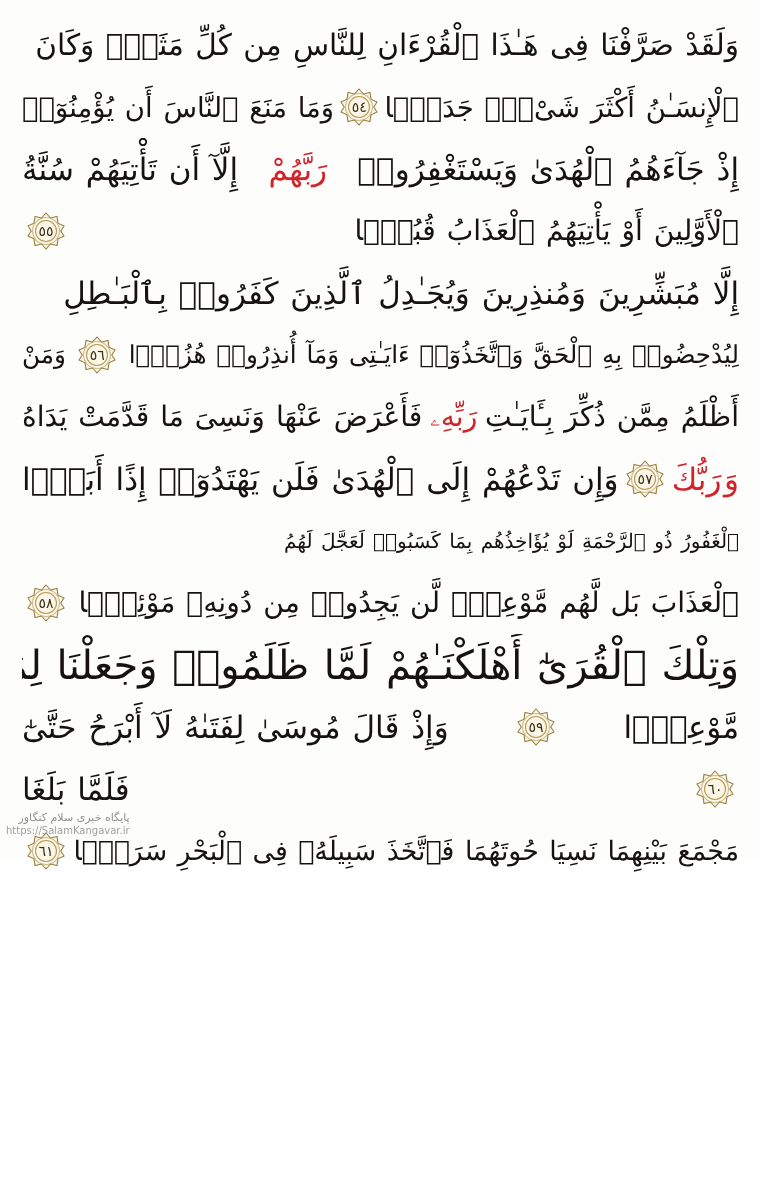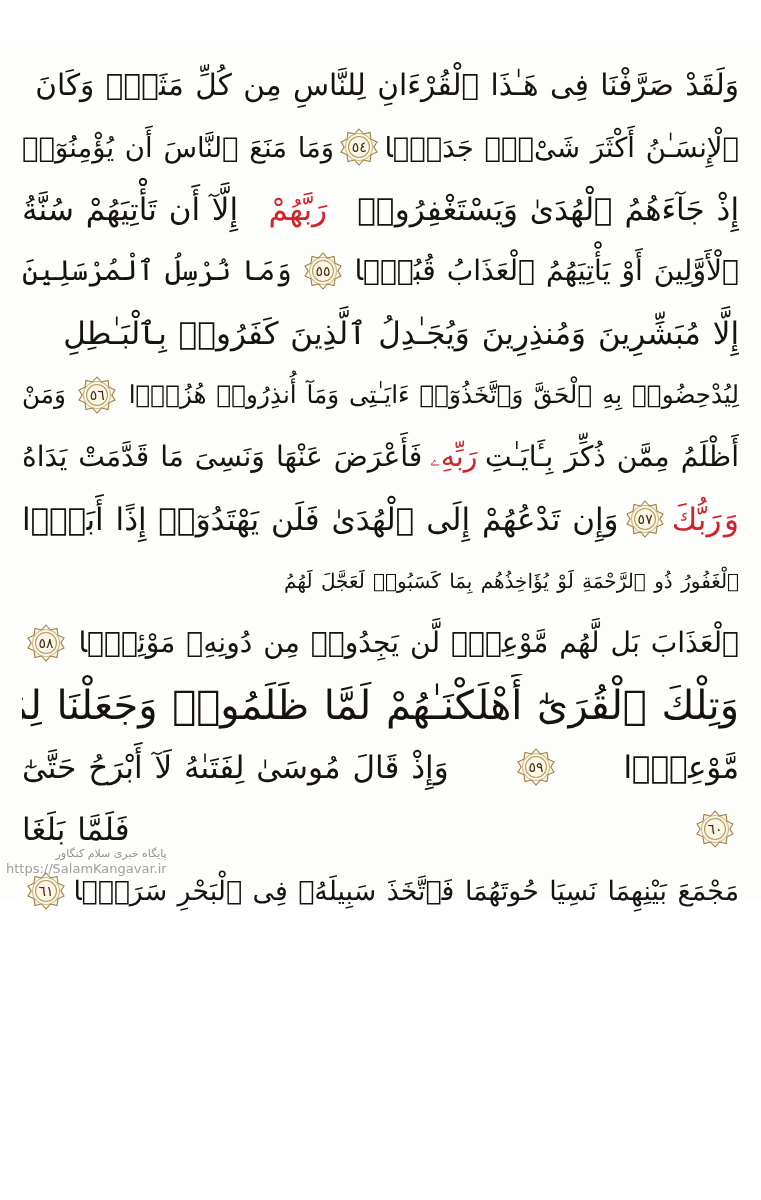--- a/index.html
+++ b/index.html
@@ -15,21 +15,20 @@
     overflow: hidden;
   }
 
   #page {
     position: relative;
     width: 761px;
     height: 859px;
     background: #fdfdfb;
     box-sizing: border-box;
     padding: 14px 18px 19px 18px;
-    margin-top: 40px;
   }
 
   .quran-text {
     direction: rtl;
     text-align: justify;
     text-align-last: justify;
     font-family: "DejaVu Serif", "Liberation Serif", serif;
     color: #16120f;
     font-size: 31px;
     line-height: 62px;
@@ -104,21 +103,21 @@
     color: #8d8d8d;
     opacity: 0.85;
     line-height: 1.25;
   }
   #watermark .wm-title {
     font-size: 11px;
     color: #7d7d7d;
     display: block;
   }
   #watermark .wm-url {
-    font-size: 13px;
+    font-size: 10px;
     color: #8f8f8f;
     display: block;
     direction: ltr;
     text-align: center;
   }
 </style>
 </head>
 <body>
 
 <div id="page">
@@ -157,21 +156,20 @@
           <span class="ayah-marker">
             <svg class="rosette" viewBox="0 0 40 40" xmlns="http://www.w3.org/2000/svg" aria-hidden="true">
               <g fill="none" stroke="#9a8140" stroke-width="1.1">
                 <path d="M20 2 L24.5 7 L31 5.5 L32 12.2 L38 15 L34.8 20 L38 25 L32 27.8 L31 34.5 L24.5 33 L20 38 L15.5 33 L9 34.5 L8 27.8 L2 25 L5.2 20 L2 15 L8 12.2 L9 5.5 L15.5 7 Z" fill="#fbf6e8"></path>
                 <circle cx="20" cy="20" r="10.5" stroke="#b79b53"></circle>
                 <circle cx="20" cy="20" r="13.5" stroke="#cdb madd" stroke-opacity="0.5"></circle>
               </g>
             </svg>
             <span class="num">٥٥</span>
           </span>
-          <span class="seg">وَمَا نُرْسِلُ ٱلْمُرْسَلِينَ</span>
         </div>
       </div>
       <div class="line">
         <div class="stretch" style="font-size: 31px;">
           <span class="seg">إِلَّا مُبَشِّرِينَ وَمُنذِرِينَ وَيُجَـٰدِلُ ٱلَّذِينَ كَفَرُوا۟ بِٱلْبَـٰطِلِ</span>
         </div>
       </div>
       <div class="line">
         <div class="stretch" style="font-size: 24.7px;">
           <span class="seg">لِيُدْحِضُوا۟ بِهِ ٱلْحَقَّ وَٱتَّخَذُوٓا۟ ءَايَـٰتِى وَمَآ أُنذِرُوا۟ هُزُوًۭا</span>

